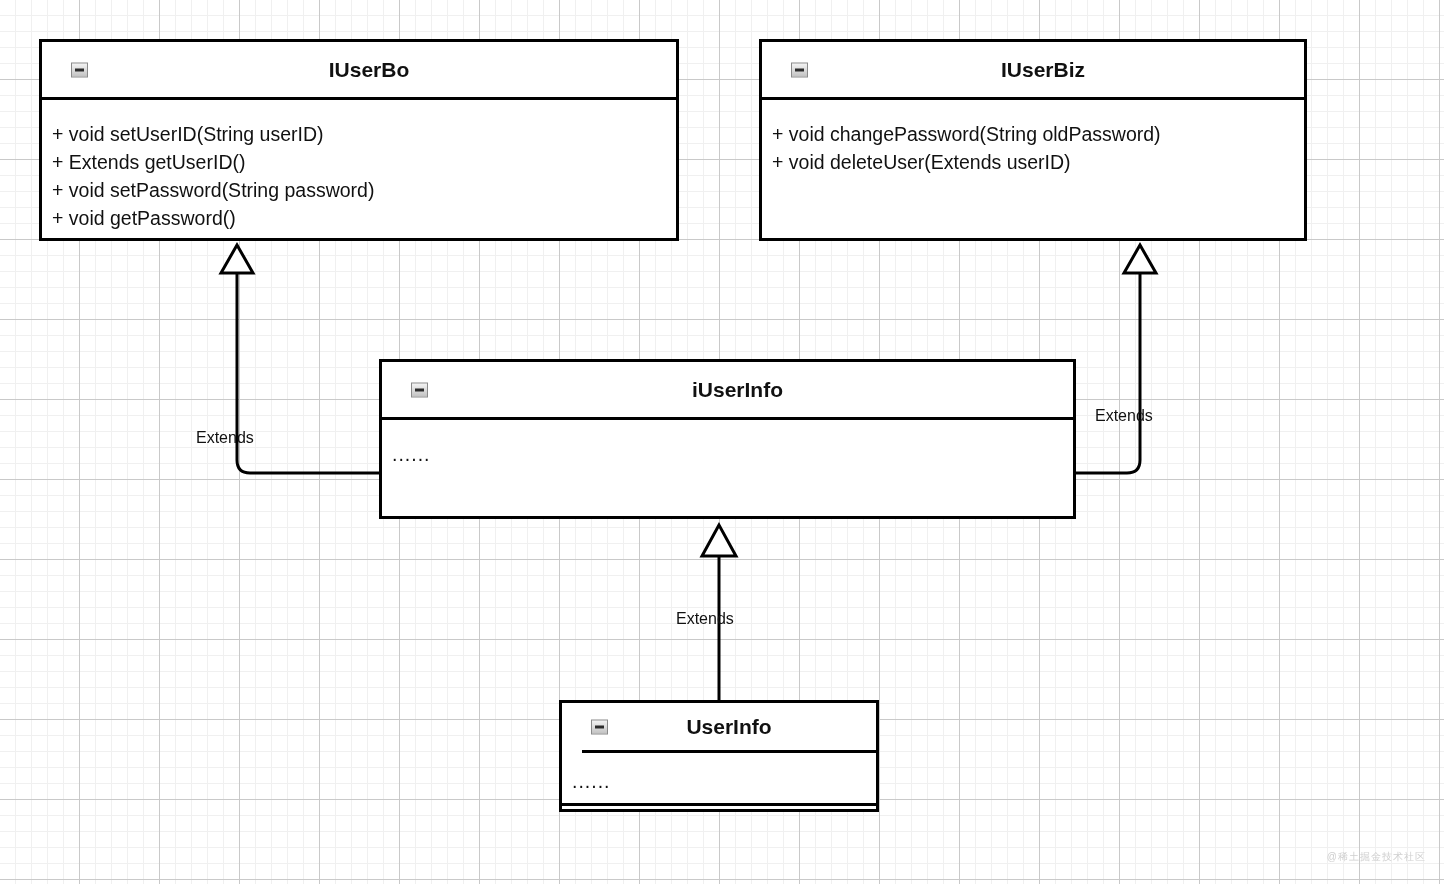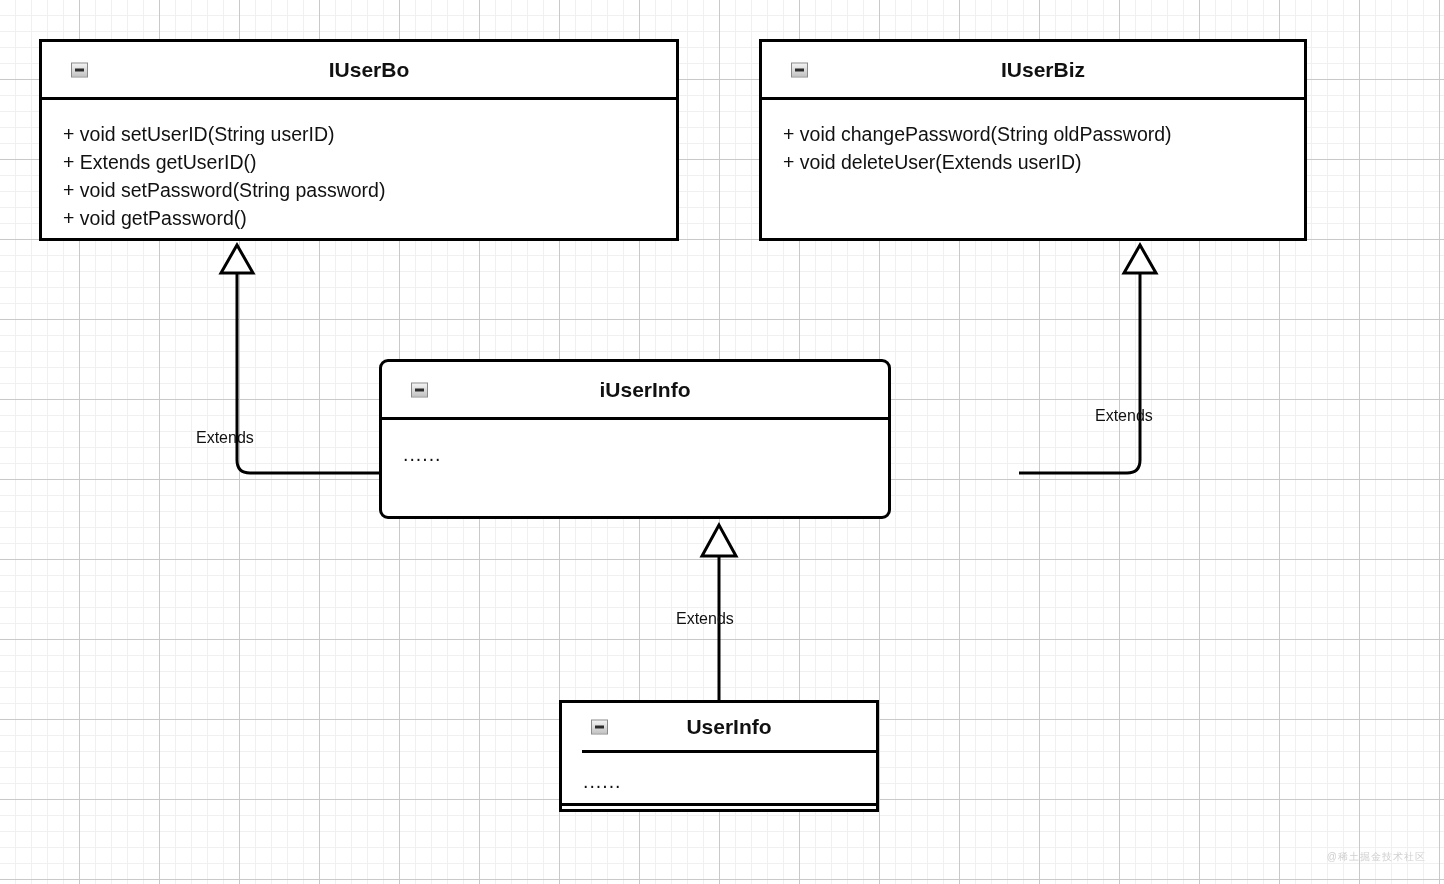--- a/index.html
+++ b/index.html
@@ -76,21 +76,21 @@
   .uml-sep-top {
     position: absolute;
     left: 0;
     right: 0;
     height: 3px;
     background: #000000;
   }
   .uml-body {
     position: relative;
     box-sizing: border-box;
-    padding: 20px 0 0 21px;
+    padding: 20px 0 0 10px;
   }
   .uml-member {
     font-size: 19.5px;
     color: #111111;
     line-height: 28px;
     white-space: nowrap;
   }
   .uml-dots {
     font-size: 19.5px;
     color: #111111;
@@ -183,21 +183,21 @@
       </span>
       <span class="uml-header-title">IUserBiz</span>
     </div>
     <div class="uml-body">
       <div class="uml-sep-top" style="top:-3px;"></div>
       <div class="uml-member">+ void changePassword(String oldPassword)</div>
       <div class="uml-member">+ void deleteUser(Extends userID)</div>
     </div>
   </div>
 
-  <div class="uml-class" style="left:379px; top:359px; width:512px; height:160px;border-radius:9px;">
+  <div class="uml-class" style="left:379px; top:359px; width:697px; height:160px;">
     <div class="uml-header">
       <span class="collapse-icon">
         <span class="minus"></span>
       </span>
       <span class="uml-header-title">iUserInfo</span>
     </div>
     <div class="uml-body">
       <div class="uml-sep-top" style="top:-3px;"></div>
       <div class="uml-dots">......</div>
     </div>

